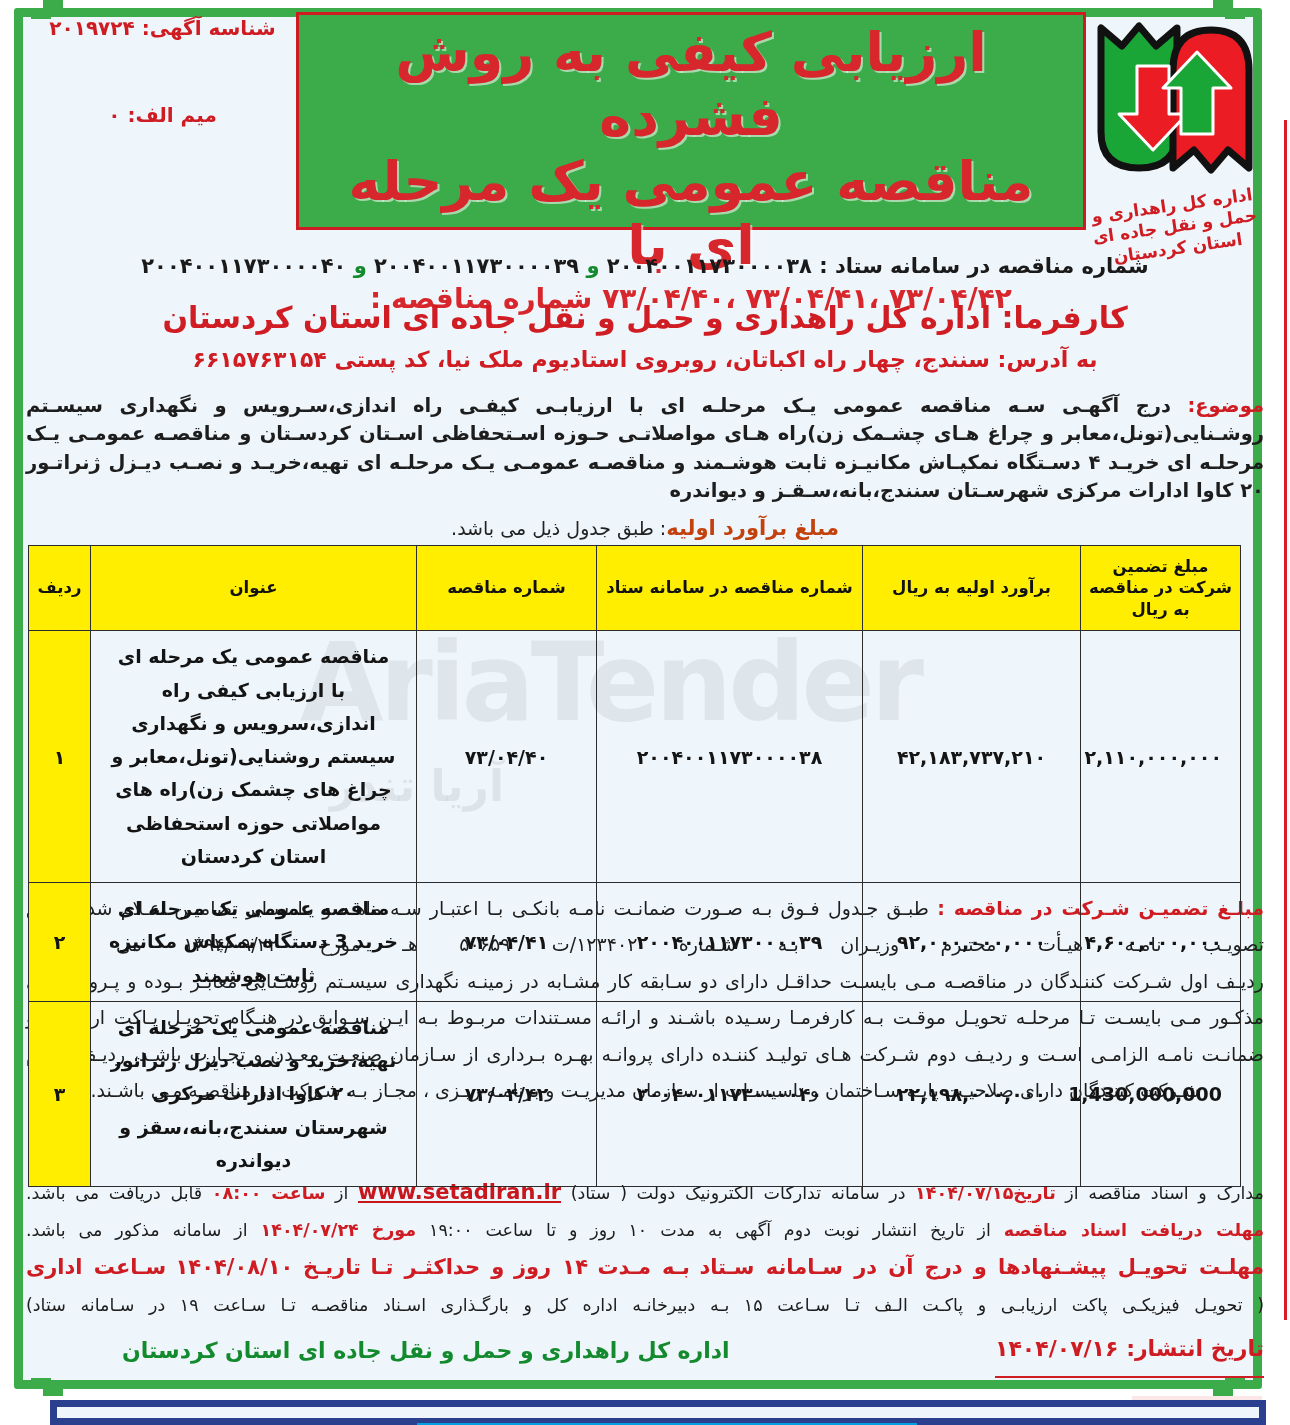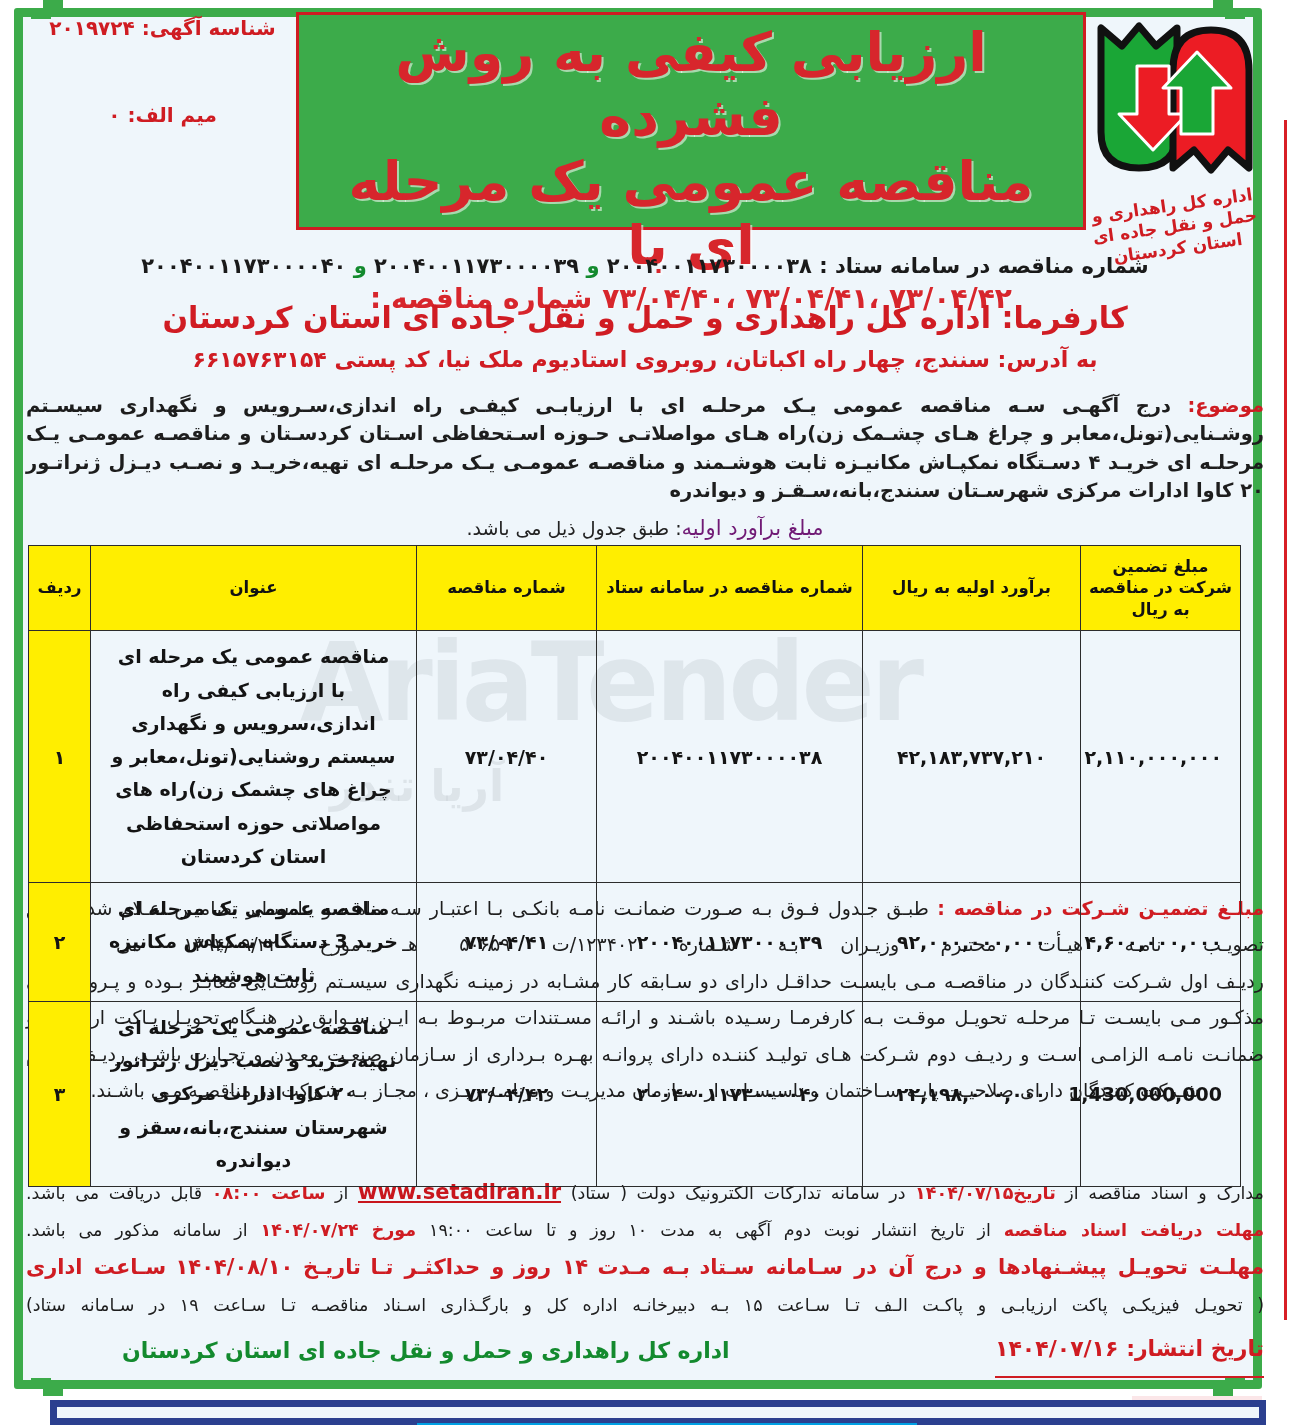--- a/index.html
+++ b/index.html
@@ -153,21 +153,21 @@
   .subject .lbl { color: #cf1c22; }
 
   
   .estimate {
     position: absolute;
     left: 26px; right: 26px; top: 516px;
     text-align: center;
     font-size: 19px;
     color: #222;
   }
-  .estimate .lbl { color: #701a75; font-weight: normal; font-size: 21px; }
+  .estimate .lbl { color: #c2410c; font-weight: bold; font-size: 21px; }
 
   
   table.tender {
     position: absolute;
     left: 28px; top: 545px;
     width: 1212px;
     border-collapse: collapse;
     table-layout: fixed;
     z-index: 6;
     border-radius: 26px;

